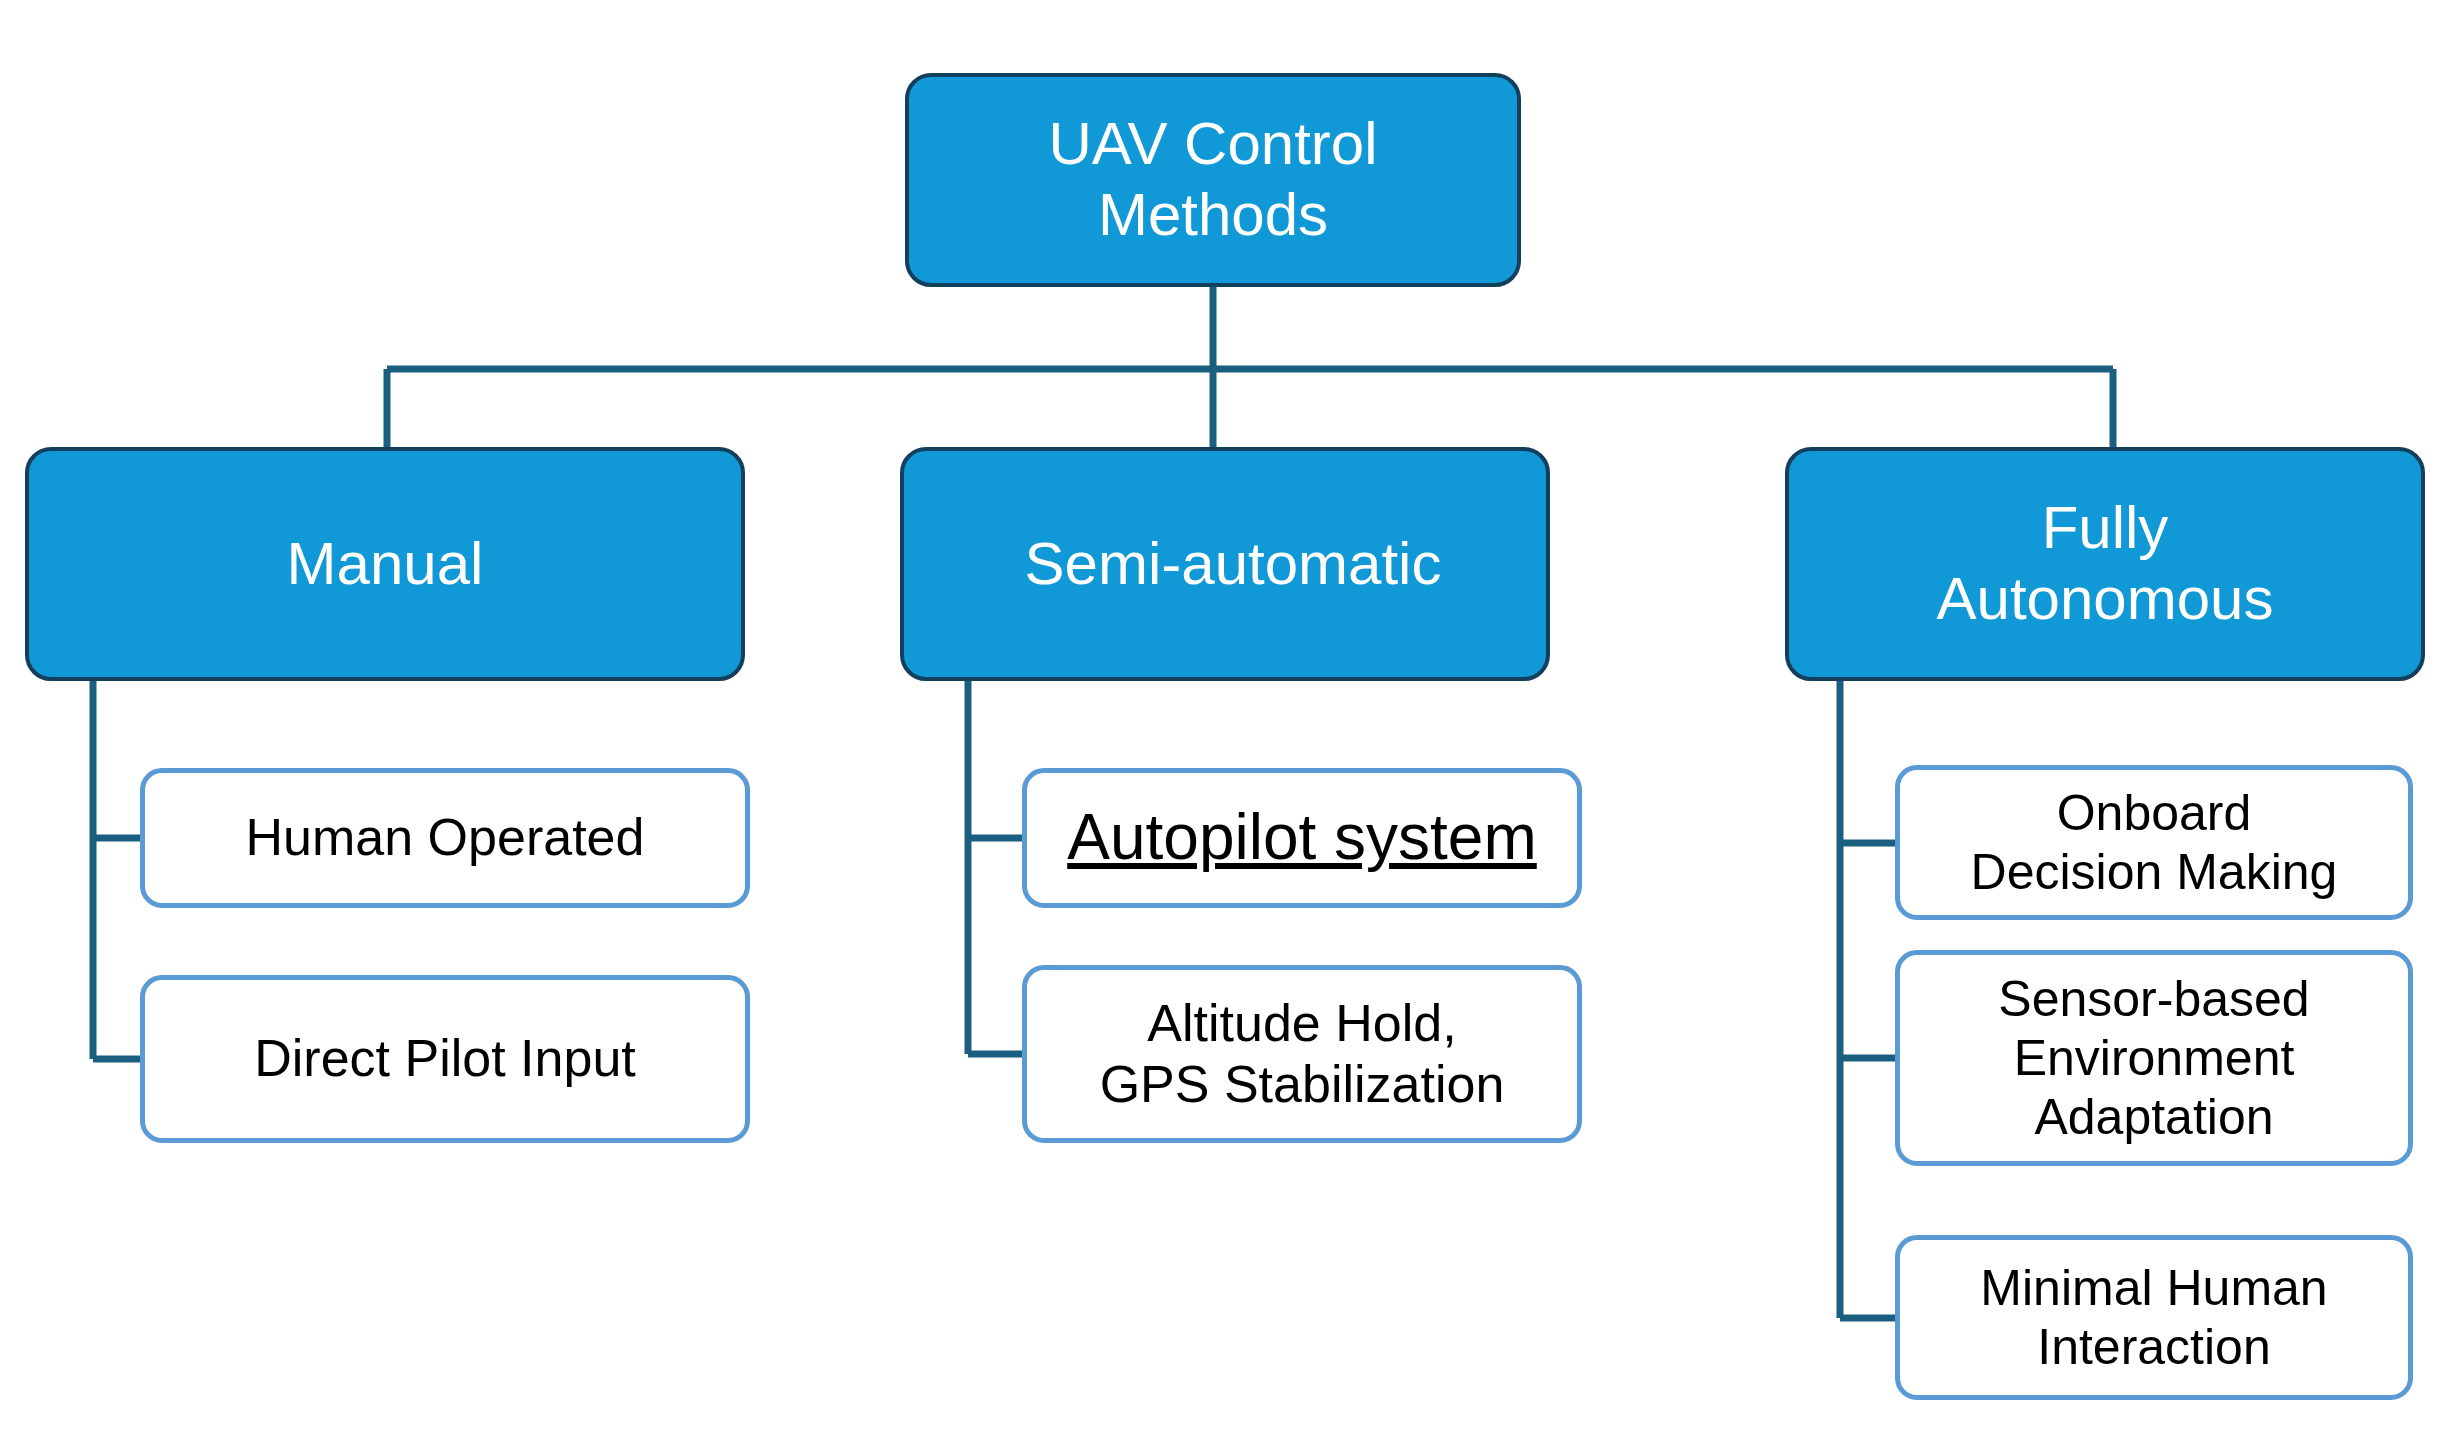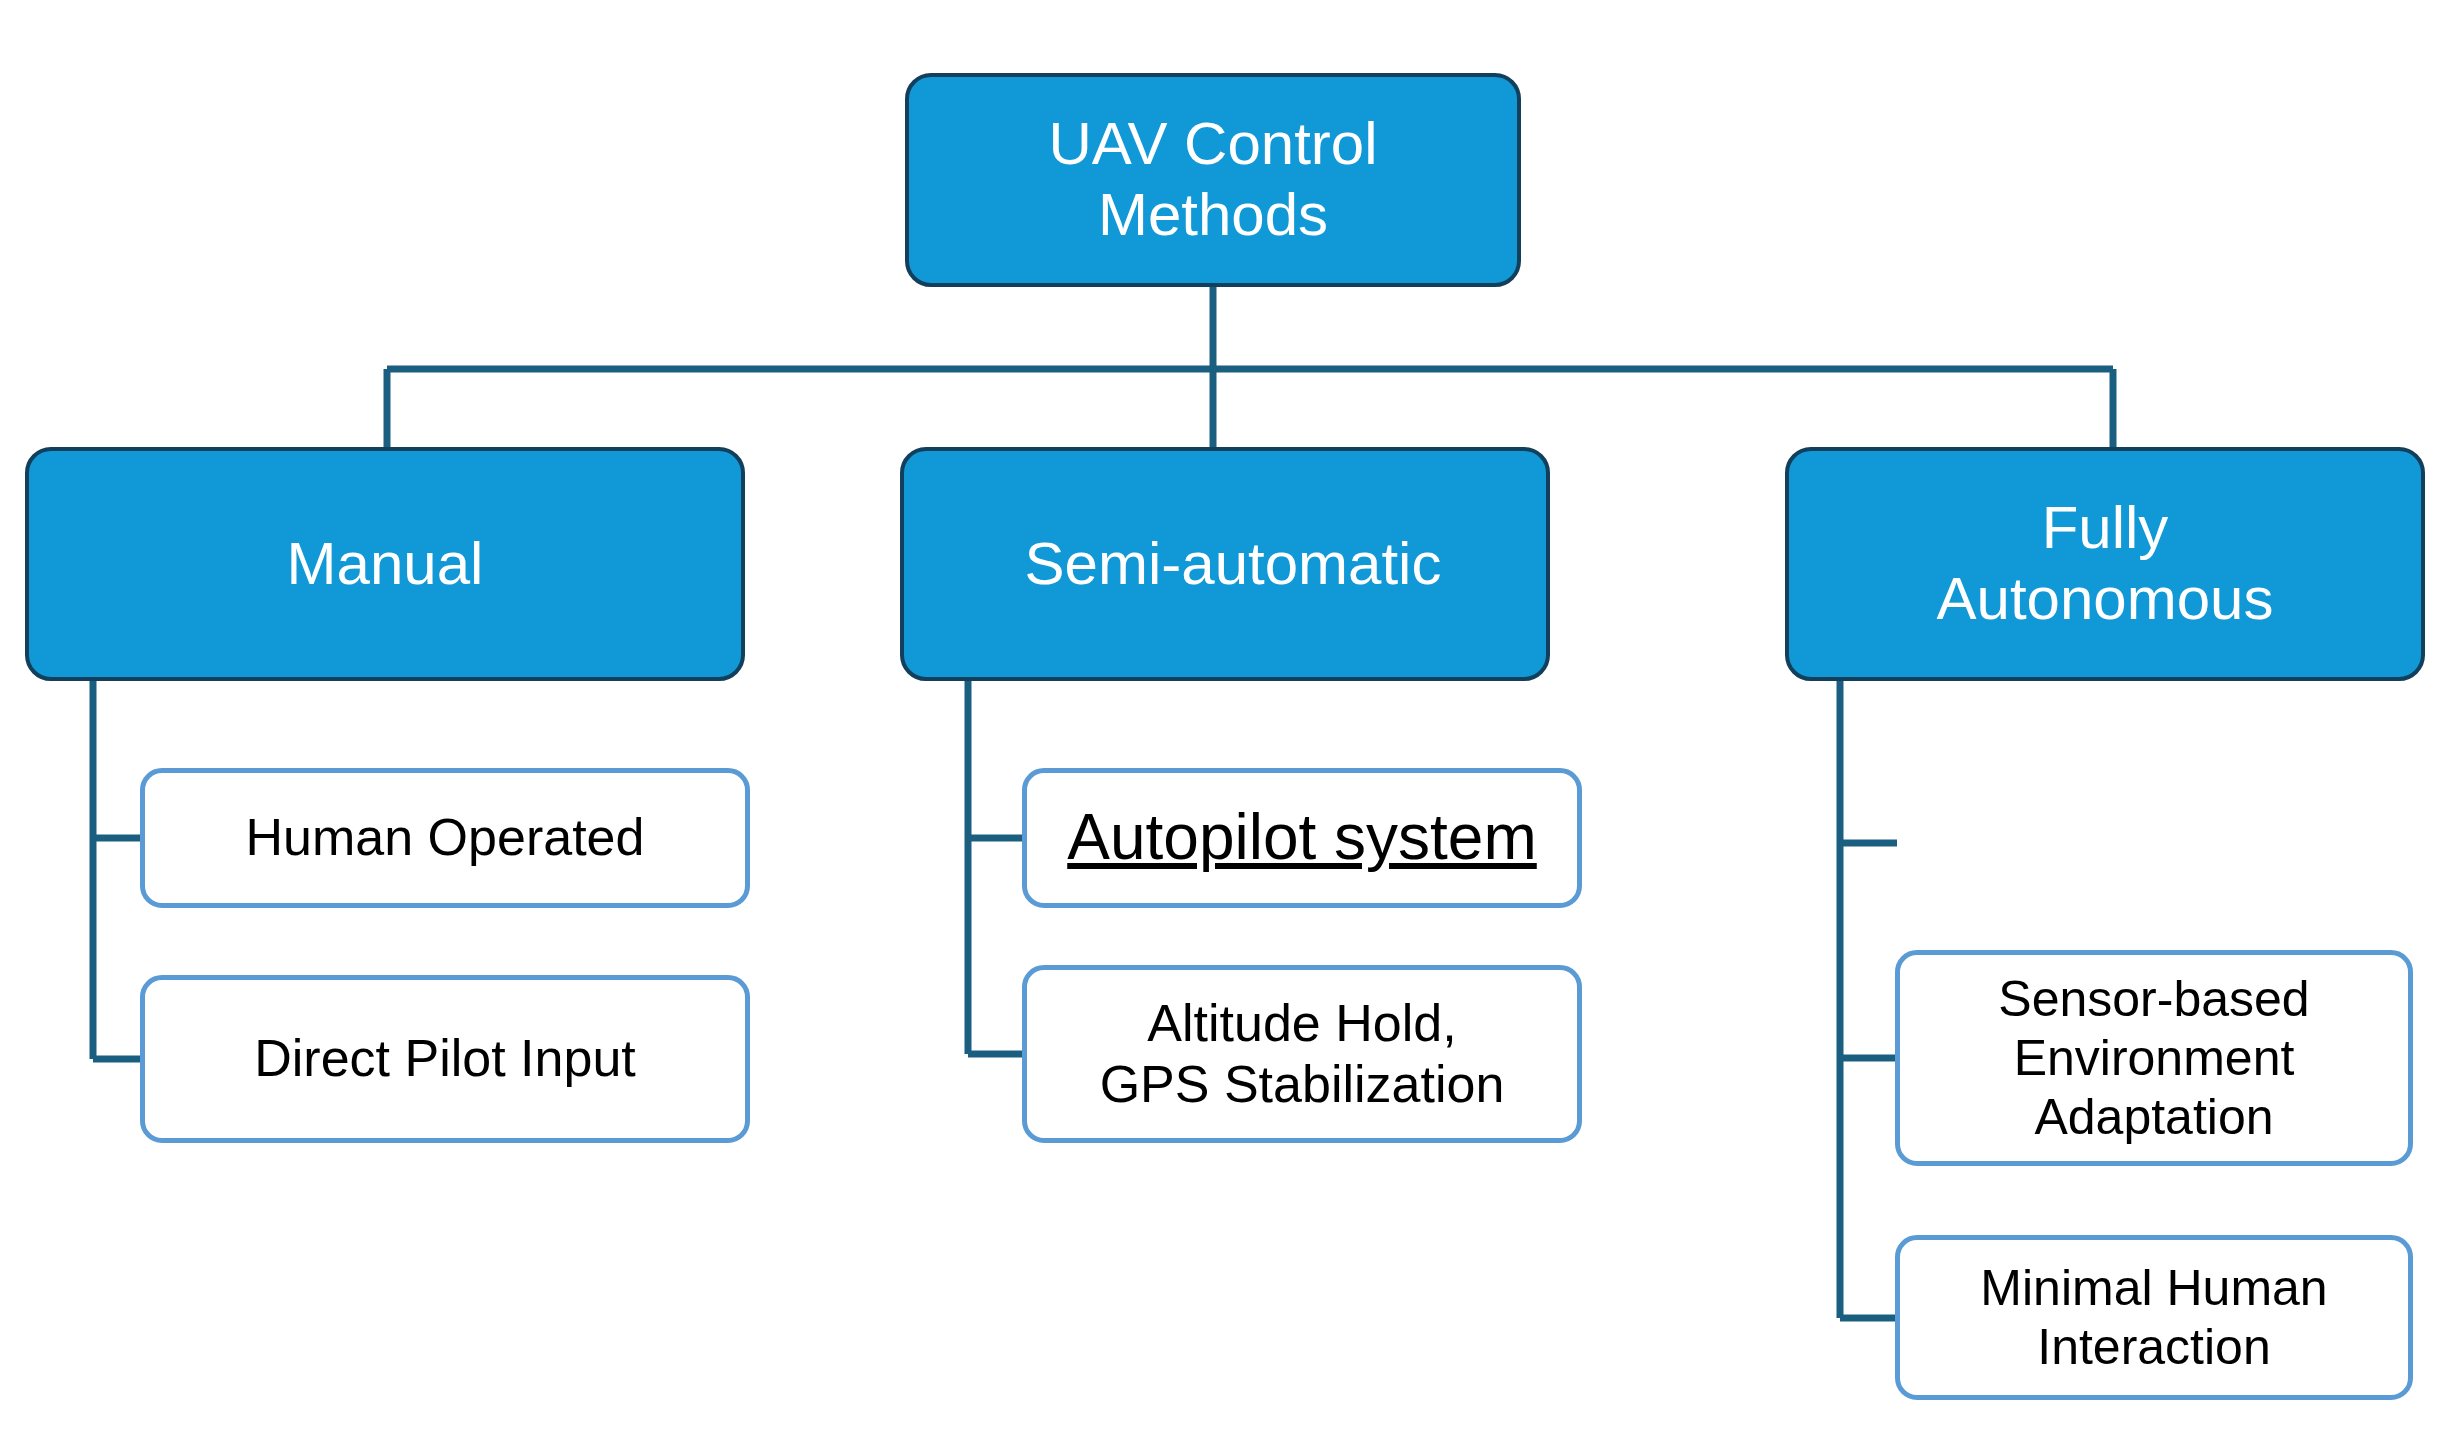--- a/index.html
+++ b/index.html
@@ -131,20 +131,24 @@
 
   <div class="node node-leaf" id="leaf-autopilot">
     <span class="node-label">Autopilot system</span>
   </div>
 
   <div class="node node-leaf" id="leaf-altitude">
     <span class="node-label">Altitude Hold,
 GPS Stabilization</span>
   </div>
 
+  <div class="node node-leaf" id="leaf-onboard">
+    <span class="node-label">Onboard
+Decision Making</span>
+  </div>
 
   <div class="node node-leaf" id="leaf-sensor">
     <span class="node-label">Sensor-based
 Environment
 Adaptation</span>
   </div>
 
   <div class="node node-leaf" id="leaf-minimal">
     <span class="node-label">Minimal Human
 Interaction</span>

